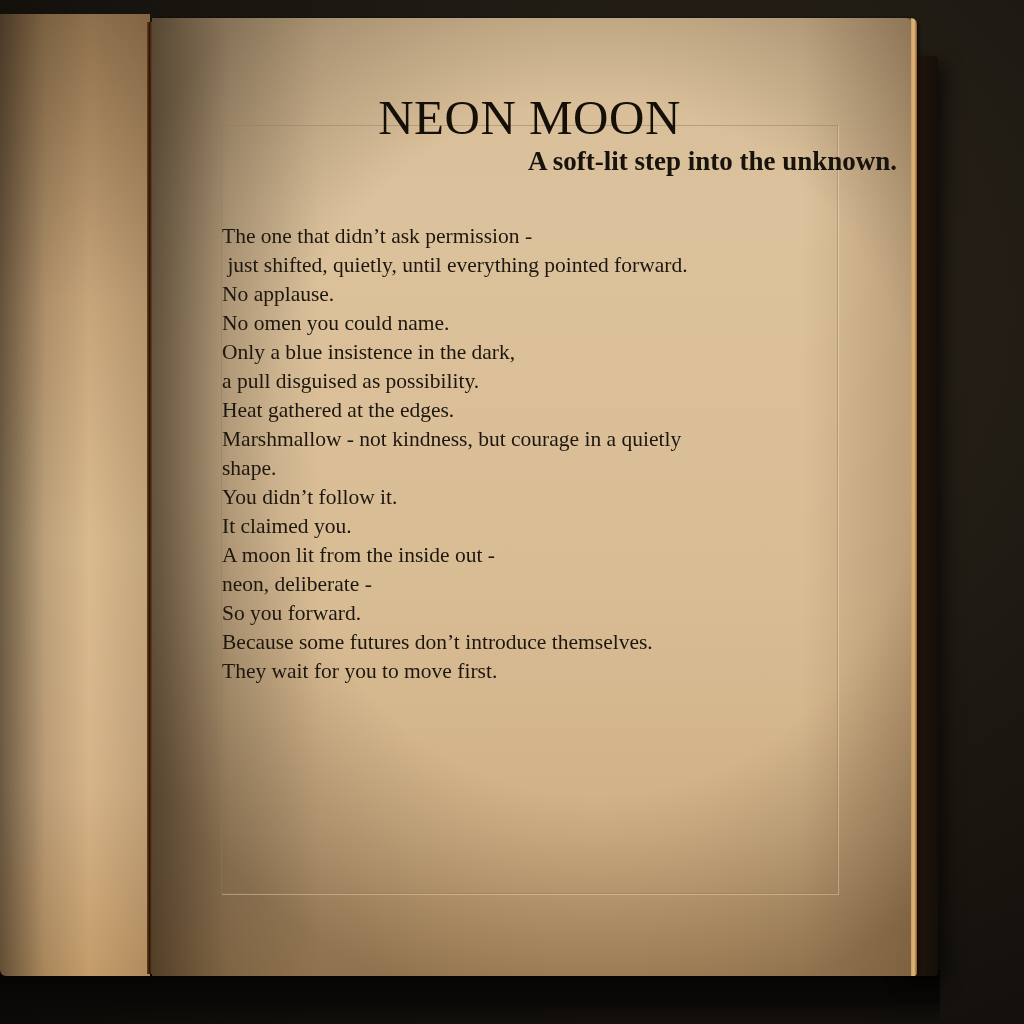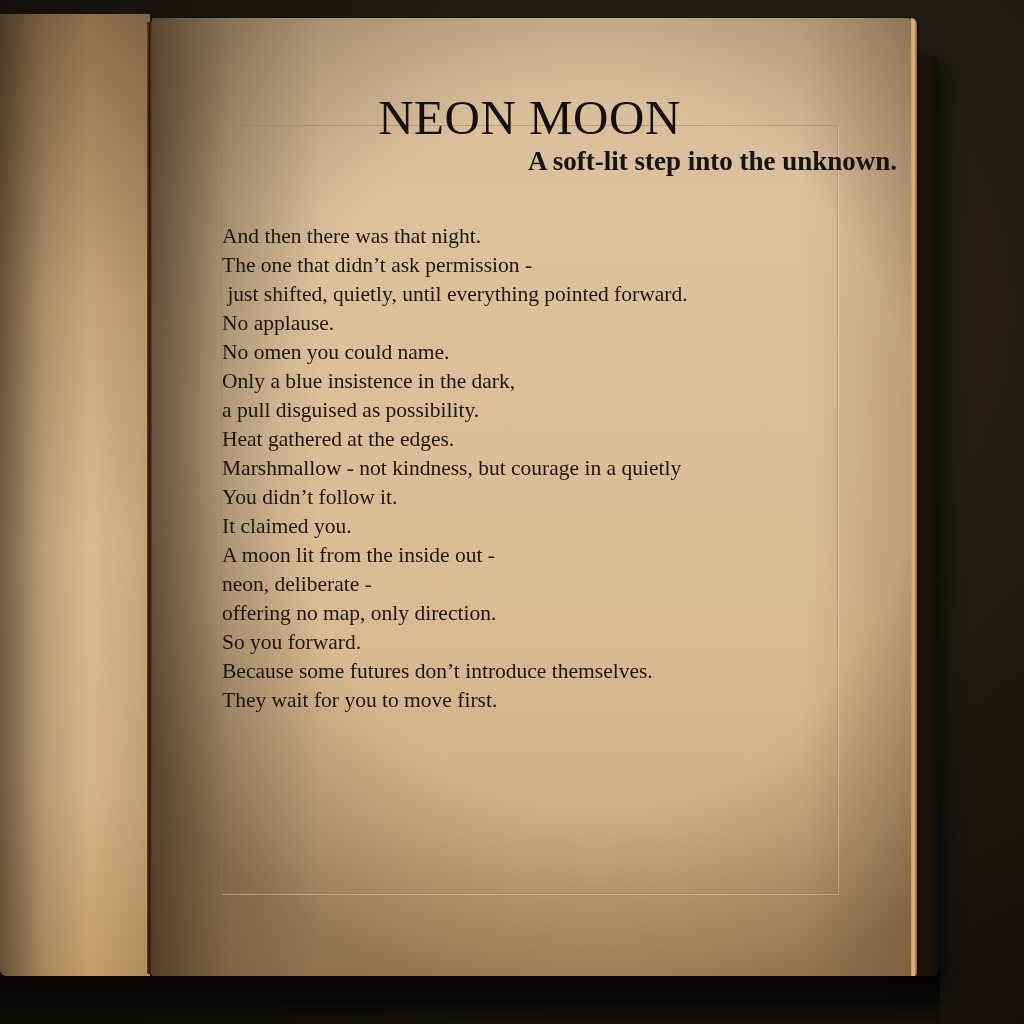--- a/index.html
+++ b/index.html
@@ -84,33 +84,32 @@
 
 <div class="scene">
   <div class="book-shadow"></div>
   <div class="back-cover"></div>
   <div class="page-left"></div>
   <div class="page-right">
     <div class="frame"></div>
     <h1 class="title">NEON MOON</h1>
     <h2 class="subtitle">A soft-lit step into the unknown.</h2>
     <ul class="poem">
-      <li>And then there was that night.</li>
       <li>The one that didn’t ask permission -</li>
       <li> just shifted, quietly, until everything pointed forward.</li>
       <li>No applause.</li>
       <li>No omen you could name.</li>
       <li>Only a blue insistence in the dark,</li>
       <li>a pull disguised as possibility.</li>
       <li>Heat gathered at the edges.</li>
       <li>Marshmallow - not kindness, but courage in a quietly</li>
+      <li>shape.</li>
       <li>You didn’t follow it.</li>
       <li>It claimed you.</li>
       <li>A moon lit from the inside out -</li>
       <li>neon, deliberate -</li>
-      <li>offering no map, only direction.</li>
       <li>So you forward.</li>
       <li>Because some futures don’t introduce themselves.</li>
       <li>They wait for you to move first.</li>
     </ul>
   </div>
   <div class="spine"></div>
 </div>
 
 </body></html>

